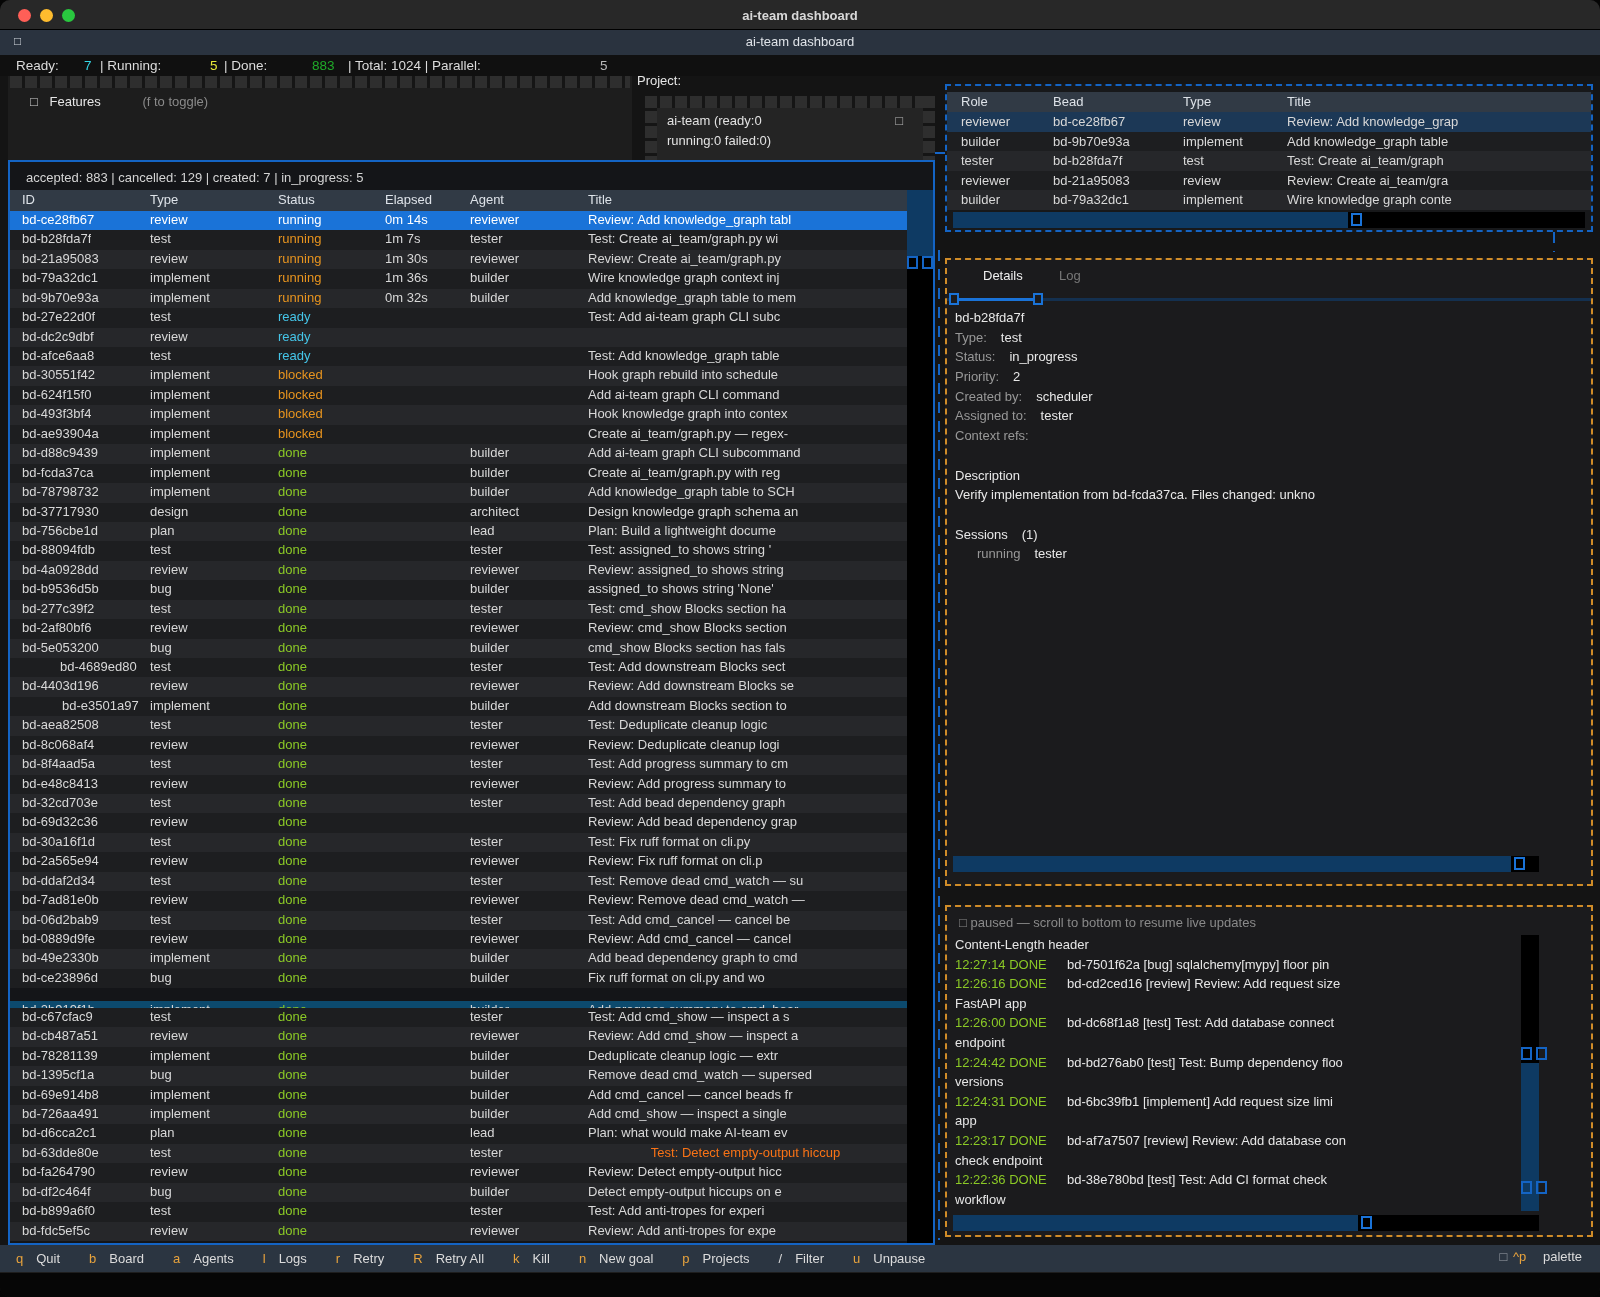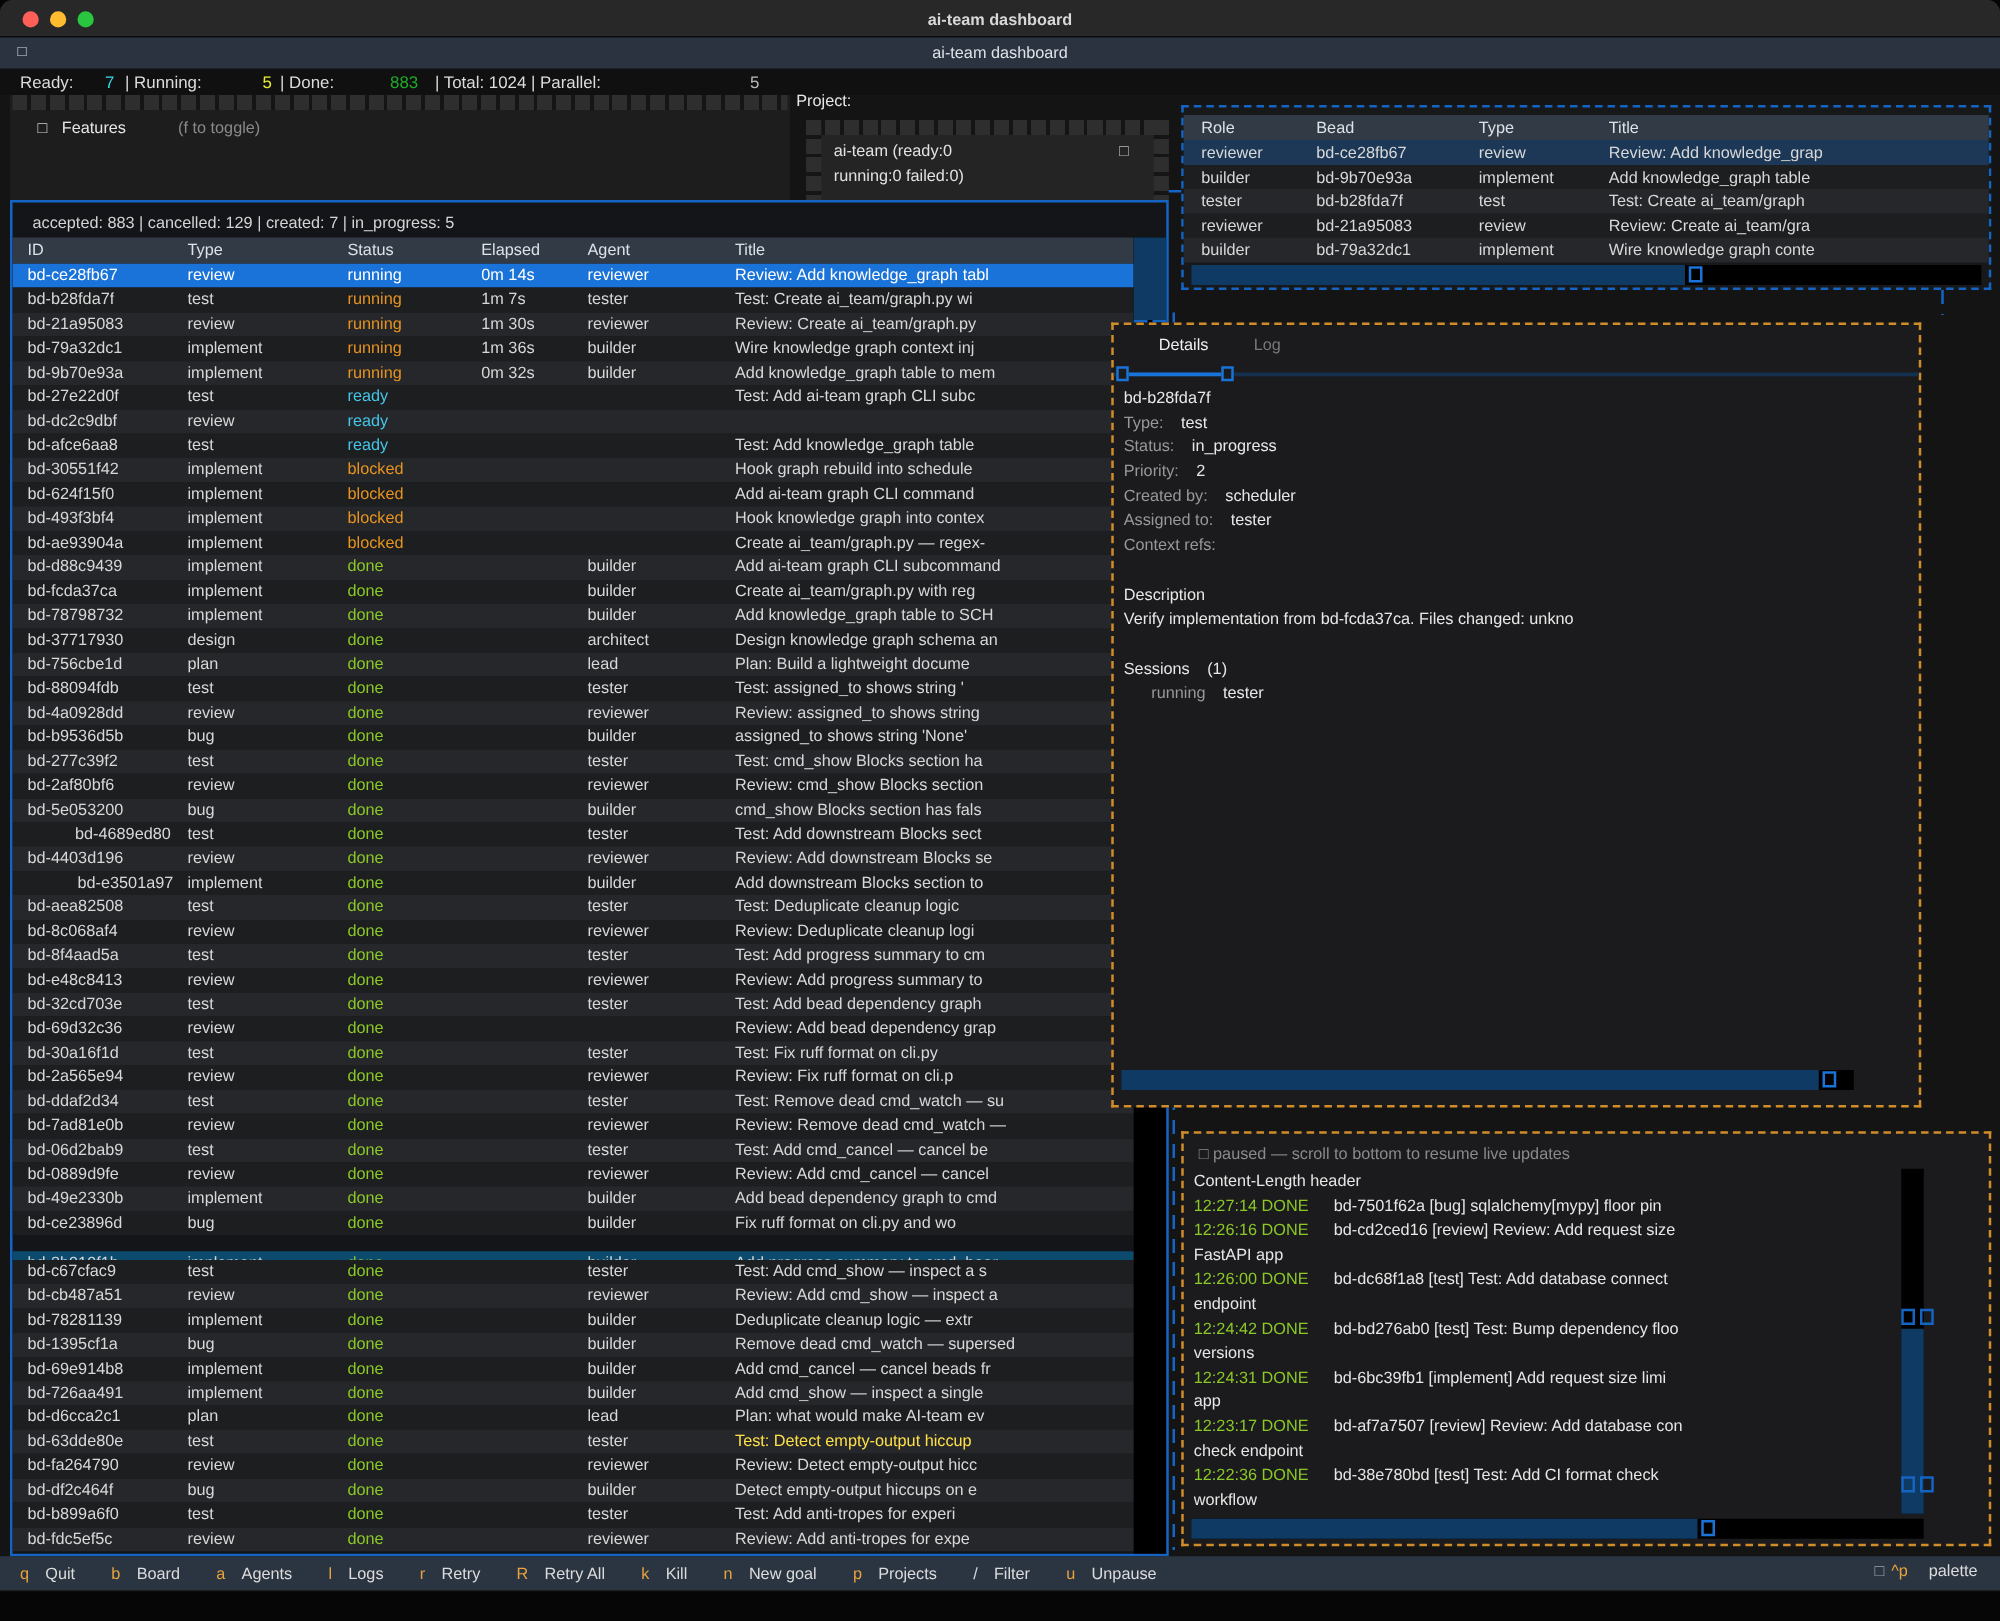--- a/index.html
+++ b/index.html
@@ -68,21 +68,21 @@
 
   
   .agents-panel { position:absolute; left:945px; top:84px; width:648px; height:148px; border:2px dashed #1464c4; background:#17181a; overflow:visible; }
   .agents-header { position:absolute; left:0; top:6px; width:100%; height:20px; background:#313a45; color:#dde2e8; }
   .agents-header span, .agents-row span { position:absolute; top:2px; white-space:pre; }
   .a-role { left:14px; } .a-bead { left:106px; } .a-type { left:236px; } .a-title { left:340px; width:295px; overflow:hidden; }
   .agents-rows { position:absolute; left:0; top:26px; width:100%; height:98px; display:grid; grid-template-rows:repeat(5,1fr); }
   .agents-row { position:relative; }
 
   
-  .details-panel { position:absolute; left:889px; top:258px; width:648px; height:628px; border:2px dashed #d08c28; background:#1b1b1d; }
+  .details-panel { position:absolute; left:945px; top:258px; width:648px; height:628px; border:2px dashed #d08c28; background:#1b1b1d; }
   .tabs { position:absolute; left:0; top:8px; }
   .tab { position:absolute; top:0; white-space:pre; }
   .tab.active { color:#f0f0f0; } .tab.inactive { color:#787878; }
   .slider-track { position:absolute; left:0; top:38px; width:100%; height:3px; background:#14304f; }
   .slider-active { position:absolute; left:8px; top:38px; width:82px; height:3px; background:#1a73d8; }
   .slider-sq { position:absolute; top:33px; width:10px; height:12px; border:2px solid #1a73d8; background:#1b1b1d; }
   .details-content { position:absolute; left:8px; top:50px; right:30px; }
   .dline { height:19.7px; white-space:pre; }
   .dlabel { color:#989898; } .dvalue { color:#e8e8e8; margin-left:14px; }
   .dindent { margin-left:22px; }
@@ -548,21 +548,21 @@
           <span class="c-elapsed" style="color: rgb(216, 216, 216);"></span>
           <span class="c-agent" style="color: rgb(216, 216, 216);">lead</span>
           <span class="c-title" style="color: rgb(216, 216, 216);">Plan: what would make AI-team ev</span>
         </div>
         <div class="board-row" style="background: rgb(38, 39, 42);">
           <span class="c-id" style="color: rgb(216, 216, 216);">bd-63dde80e</span>
           <span class="c-type" style="color: rgb(216, 216, 216);">test</span>
           <span class="c-status" style="color: rgb(139, 201, 38);">done</span>
           <span class="c-elapsed" style="color: rgb(216, 216, 216);"></span>
           <span class="c-agent" style="color: rgb(216, 216, 216);">tester</span>
-          <span class="c-title" style="color: #fde047;">Test: Detect empty-output hiccup</span>
+          <span class="c-title" style="color: #f97316; text-align: center;">Test: Detect empty-output hiccup</span>
         </div>
         <div class="board-row" style="background: rgb(29, 30, 32);">
           <span class="c-id" style="color: rgb(216, 216, 216);">bd-fa264790</span>
           <span class="c-type" style="color: rgb(216, 216, 216);">review</span>
           <span class="c-status" style="color: rgb(139, 201, 38);">done</span>
           <span class="c-elapsed" style="color: rgb(216, 216, 216);"></span>
           <span class="c-agent" style="color: rgb(216, 216, 216);">reviewer</span>
           <span class="c-title" style="color: rgb(216, 216, 216);">Review: Detect empty-output hicc</span>
         </div>
         <div class="board-row" style="background: rgb(38, 39, 42);">

